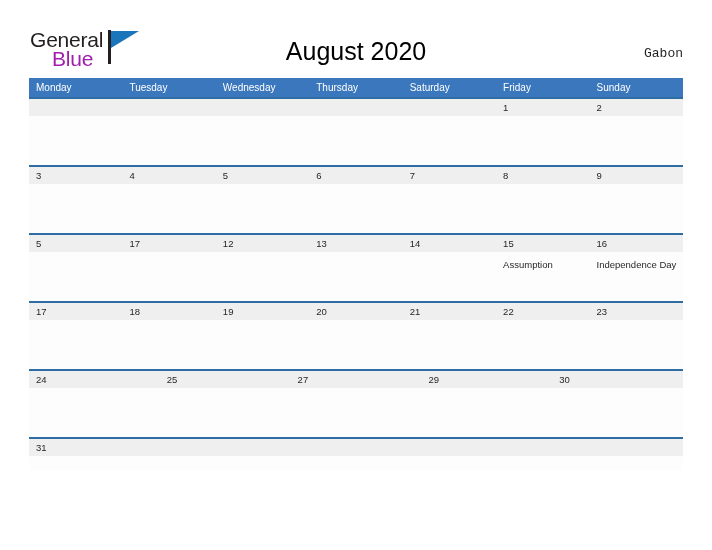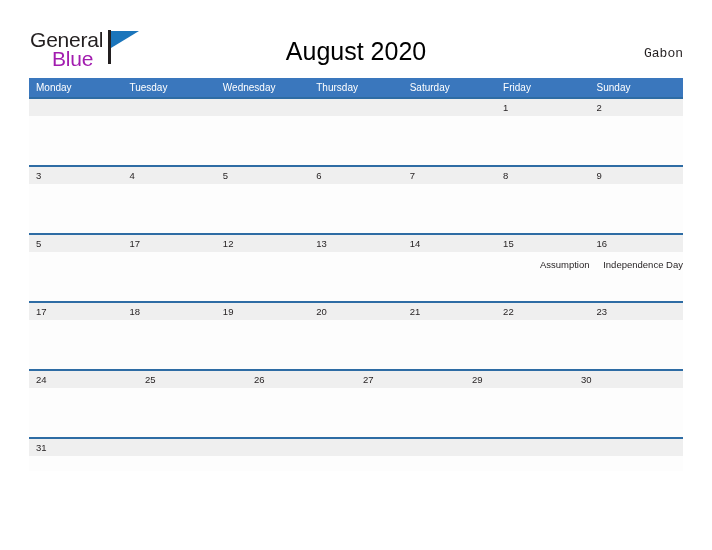--- a/index.html
+++ b/index.html
@@ -165,21 +165,20 @@
     box-sizing: border-box;
     white-space: nowrap;
     overflow: hidden;
   }
   .body-cell {
     flex: 1 1 0;
     padding-left: 7px;
     padding-top: 2px;
     box-sizing: border-box;
     overflow: hidden;
-    text-align: right;
   }
   .holiday-label {
     font-size: 9.5px;
     line-height: 13px;
     color: #231f20;
     white-space: nowrap;
   }
 </style>
 </head>
 <body>
@@ -294,21 +293,20 @@
         <div class="body-cell"><span class="holiday-label"></span></div>
         <div class="body-cell"><span class="holiday-label"></span></div>
         <div class="body-cell"><span class="holiday-label"></span></div>
       </div>
     </div>
 
     <div class="week-row">
       <div class="date-band">
         <div class="date-cell">24</div>
         <div class="date-cell">25</div>
-        <div class="date-cell">26</div>
         <div class="date-cell">27</div>
         <div class="date-cell">29</div>
         <div class="date-cell">30</div>
       </div>
       <div class="body-band">
         <div class="body-cell"><span class="holiday-label"></span></div>
         <div class="body-cell"><span class="holiday-label"></span></div>
         <div class="body-cell"><span class="holiday-label"></span></div>
         <div class="body-cell"><span class="holiday-label"></span></div>
         <div class="body-cell"><span class="holiday-label"></span></div>

